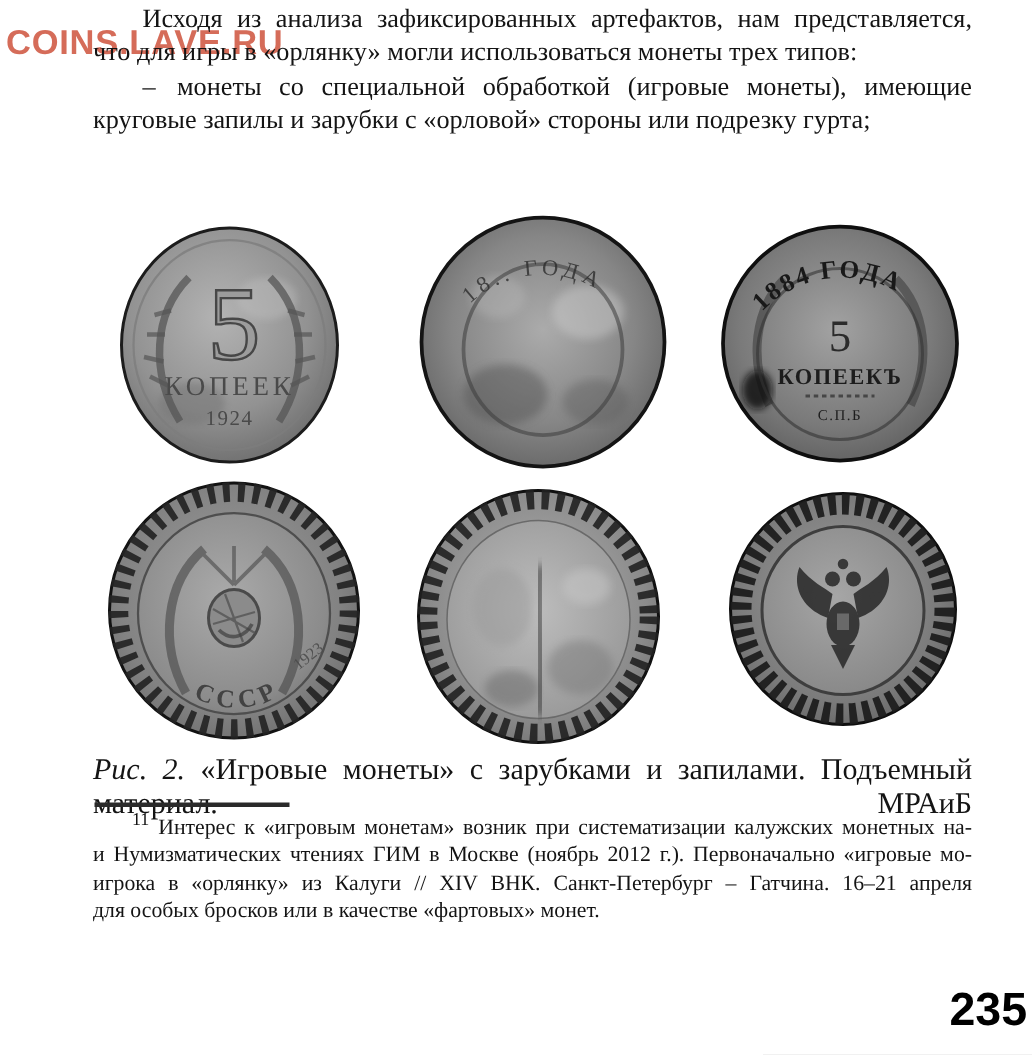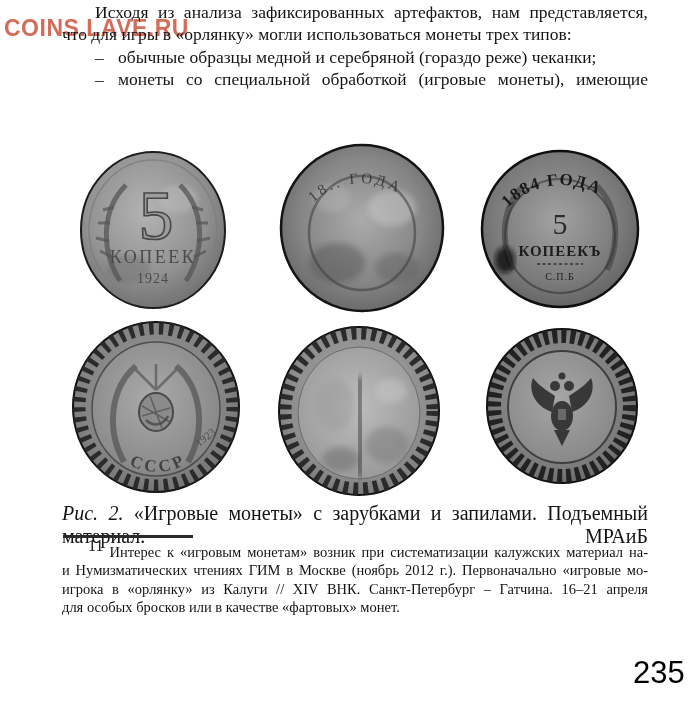--- a/index.html
+++ b/index.html
@@ -27,37 +27,37 @@
   #caption{position:absolute;left:62px;top:502px;width:586px;
     font-size:20px;text-align:justify;text-align-last:justify;}
   .it{font-style:italic;}
   
   #fnsep{position:absolute;left:63px;top:535px;width:130px;height:2.5px;background:#2a2a2a;}
   #footnote{position:absolute;left:62px;top:543px;width:586px;
     font-size:14.5px;line-height:18.3px;}
   .fn{text-align:justify;text-align-last:justify;}
   .fn-last{text-align-last:left;}
   .fn-first{text-indent:26px;}
-  .fnm{font-size:16px;vertical-align:super;line-height:0;font-family:Liberation Serif, serif;}
+  .fnm{font-size:12px;vertical-align:super;line-height:0;font-family:Liberation Serif, serif;}
   
   #pagenum{position:absolute;left:633px;top:655px;z-index:3;
-    font-family:"Liberation Sans",sans-serif;font-weight:normal;font-size:31px;color:#000;}
+    font-family:"Liberation Sans",sans-serif;font-weight:bold;font-size:31px;color:#000;}
 </style>
 </head>
 <body>
 
 <div id="page">
 
   <div id="watermark" style="color: rgb(209, 93, 72);">COINS.LAVE.RU</div>
 
   <div id="intro">
     <div class="ln stretch ind">Исходя из анализа зафиксированных артефактов, нам представляется,</div>
     <div class="ln">что для игры в «орлянку» могли использоваться монеты трех типов:</div>
-    <div class="ln"><span class="dash">–</span><span>обычные образцы медной и серебряной (гораздо реже) чеканки;</span></div>
     <div class="ln stretch"><span class="dash">–</span><span>монеты со специальной обработкой (игровые монеты), имеющие</span></div>
+    <div class="ln">круговые запилы и зарубки с «орловой» стороны или подрезку гурта;</div>
   </div>
 
   <svg class="coin" style="left:78px;top:149px" width="150" height="162" viewBox="0 0 150 162">
     <defs>
       <radialGradient id="g1" cx="45%" cy="38%" r="75%">
         <stop offset="0%" stop-color="#b3b3b3"></stop>
           <stop offset="55%" stop-color="#929292"></stop>
         <stop offset="88%" stop-color="#6d6d6d"></stop>
           <stop offset="100%" stop-color="#4e4e4e"></stop>
       </radialGradient>
@@ -213,21 +213,21 @@
     <rect x="74" y="83" width="8" height="11" fill="#6f6f6f" opacity=".9"></rect>
   </svg>
 
   <div id="caption">
     <span class="it">Рис. 2.</span><span> «Игровые монеты» с зарубками и запилами. Подъемный материал. МРАиБ</span>
   </div>
 
   <div id="fnsep"></div>
 
   <div id="footnote">
-    <div class="fn fn-first"><sup class="fnm">11</sup><span> Интерес к «игровым монетам» возник при систематизации калужских материал на-</span></div>
+    <div class="fn fn-first"><sup class="fnm">11</sup><span> Интерес к «игровым монетам» возник при систематизации калужских монетных на-</span></div>
     <div class="fn">и Нумизматических чтениях ГИМ в Москве (ноябрь 2012 г.). Первоначально «игровые мо-</div>
     <div class="fn">игрока в «орлянку» из Калуги // XIV ВНК. Санкт-Петербург – Гатчина. 16–21 апреля</div>
     <div class="fn fn-last">для особых бросков или в качестве «фартовых» монет.</div>
   </div>
 
   <div id="pagenum">235</div>
 
 </div>
 
 </body></html>

